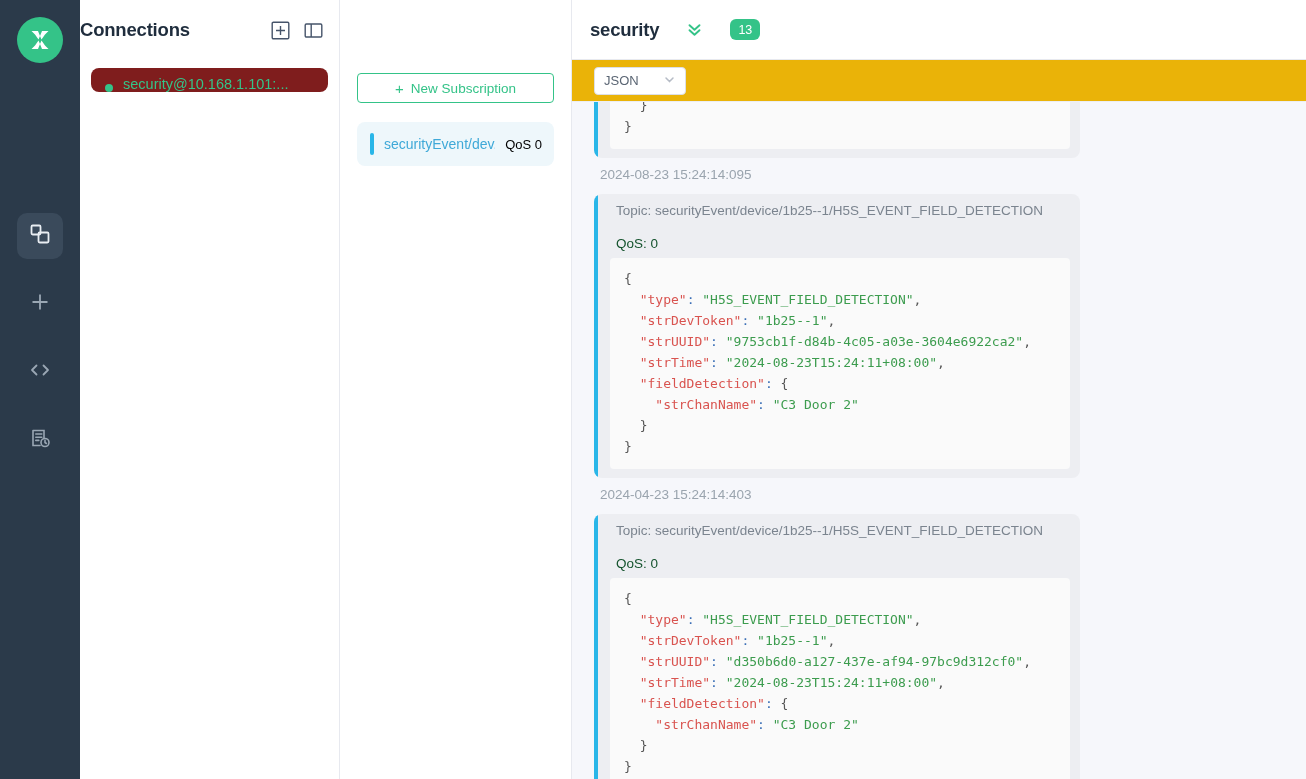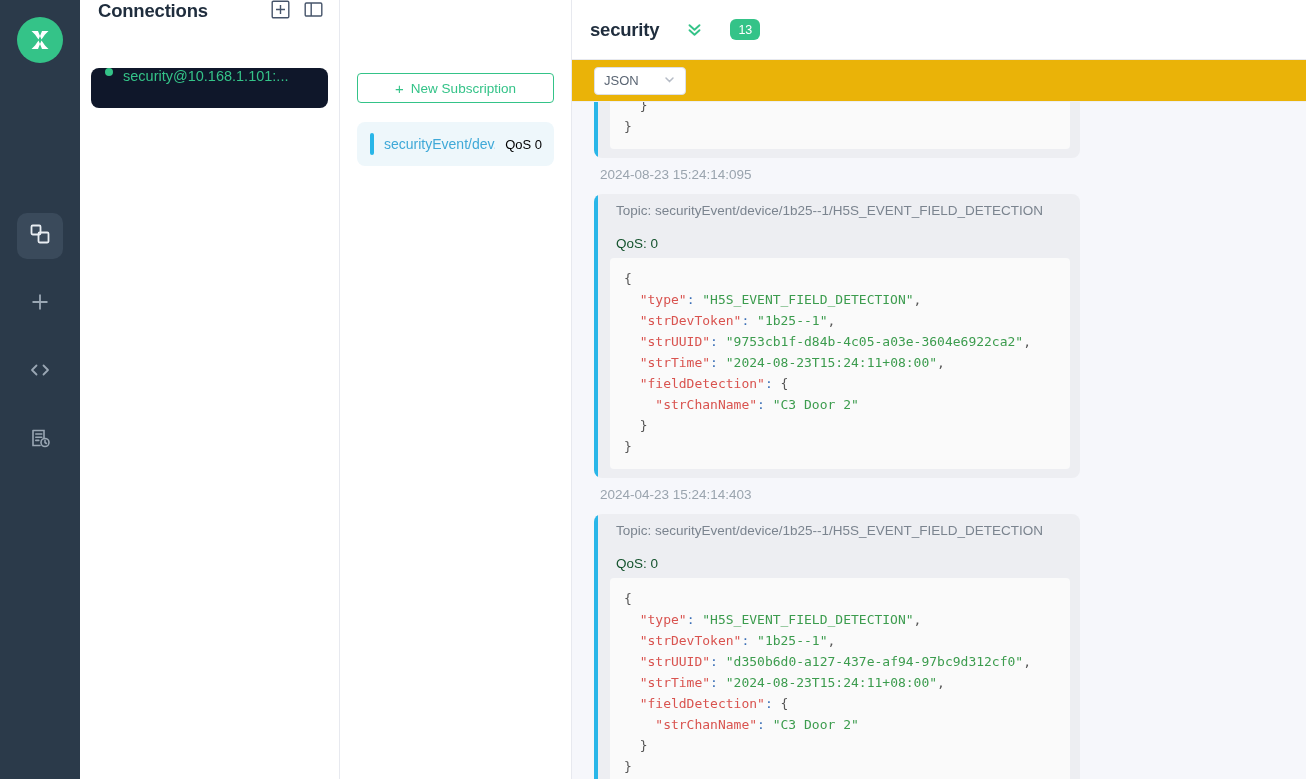--- a/index.html
+++ b/index.html
@@ -28,33 +28,33 @@
     color: #9aa7b4;
   }
   .rail-btn.active { background: #3a4a5b; color: #e9eef3; }
 
   
   .connections {
     width: 260px; flex: 0 0 260px; height: 779px;
     background: #fff; border-right: 1px solid #e7e9ef;
   }
   .conn-head {
-    height: 60px; display: flex; align-items: flex-start;
-    padding: 0 16px 0 18px;
+    height: 60px; display: flex; align-items: center;
+    padding: 0 16px 0 0;
   }
   .conn-title {
     font-size: 18.5px; font-weight: bold; color: #1f2d3d;
     letter-spacing: -0.2px; flex: 1;
   }
   .conn-head-icons { display: flex; align-items: center; gap: 14px; color: #46546a; }
   .ico-btn { display: flex; align-items: center; justify-content: center; }
   .conn-list { padding: 8px 11px 0 11px; }
   .conn-item {
-    height: 40px; border-radius: 8px; background: #0f172a;
-    display: flex; align-items: flex-start; padding: 0 14px; gap: 10px;
+    height: 24px; border-radius: 8px; background: #7f1d1d;
+    display: flex; align-items: flex-end; padding: 0 14px; gap: 10px;
   }
   .dot { width: 8px; height: 8px; border-radius: 50%; background: #34c388; flex: 0 0 8px; }
   .conn-item-label {
     font-size: 14.5px; color: #34c388; white-space: nowrap; overflow: hidden;
   }
 
   
   .subs {
     width: 232px; flex: 0 0 232px; height: 779px;
     background: #fff; border-right: 1px solid #e7e9ef;

